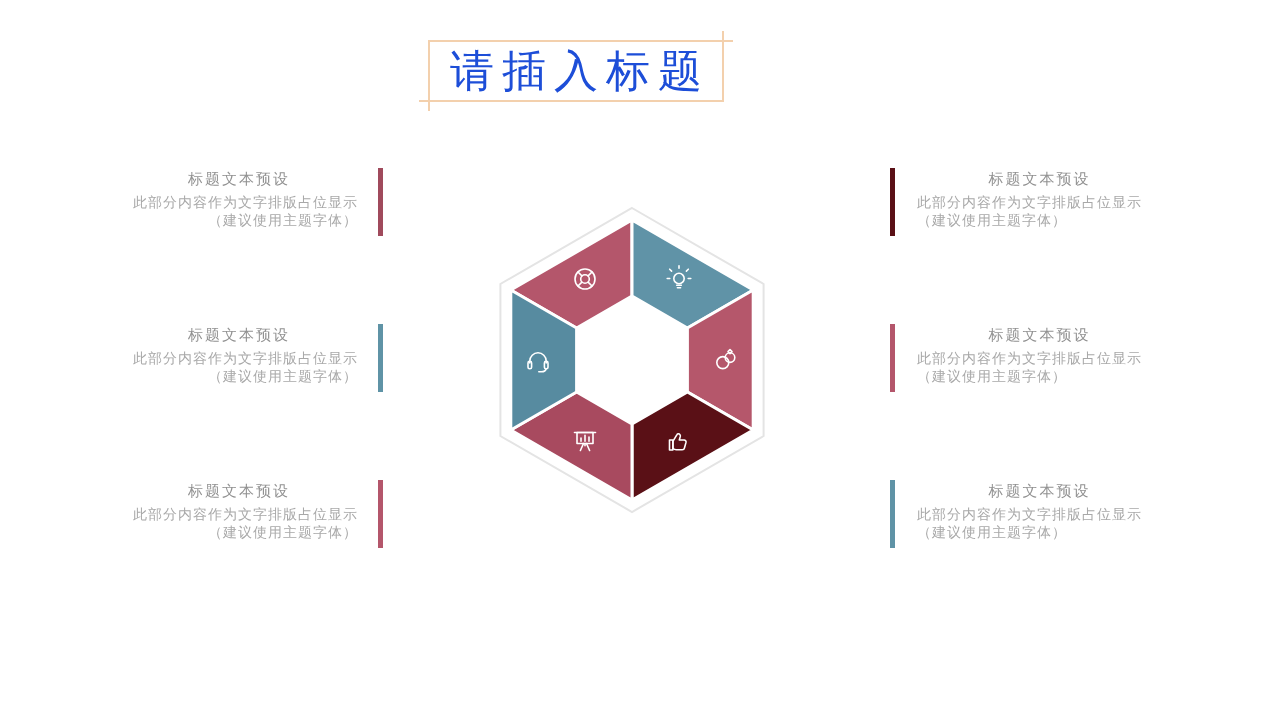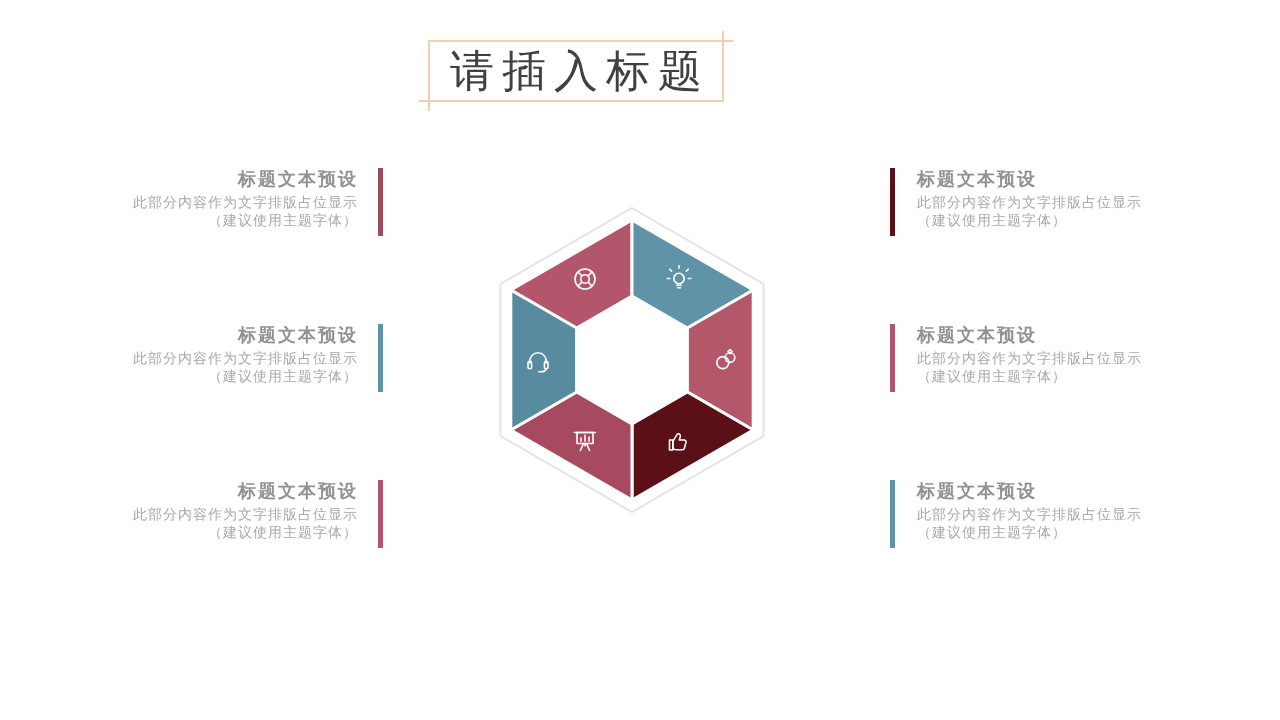--- a/index.html
+++ b/index.html
@@ -28,39 +28,39 @@
   .block{position:absolute;display:flex;align-items:flex-start;}
   .block.left{left:120px;width:263px;}
   .block.right{left:890px;width:272px;}
   .block .btext{flex:1;}
   .block.left .btext{text-align:right;}
   .block.right .btext{text-align:left;}
   .bar{width:5px;height:68px;flex:0 0 5px;}
   .block.left .bar{margin-left:20px;}
   .block.right .bar{margin-right:22px;}
   .btitle{
-    font-size:18px;font-weight:bold;color:#919191;
-    letter-spacing:2px;line-height:22px;margin-bottom:3px;white-space:nowrap;
+    font-size:15px;font-weight:normal;color:#919191;
+    letter-spacing:2px;line-height:22px;margin-bottom:3px;white-space:nowrap;text-align:center;
   }
   .bbody{
     font-size:14px;color:#a8a8a8;letter-spacing:1px;
     line-height:18px;white-space:nowrap;
   }
   
   .hex-diagram{position:absolute;left:472px;top:200px;}
 </style>
 </head>
 <body>
 
 <div class="title-frame">
   <span class="tick tr-h"></span>
   <span class="tick tr-v"></span>
   <span class="tick bl-h"></span>
   <span class="tick bl-v"></span>
-  <h1 class="slide-title" style="color: #404040;">请插入标题</h1>
+  <h1 class="slide-title" style="color: #1d4ed8;">请插入标题</h1>
 </div>
 
 <div class="block left" style="top:168px">
   <div class="btext">
     <div class="btitle">标题文本预设</div>
     <div class="bbody">此部分内容作为文字排版占位显示</div>
     <div class="bbody">（建议使用主题字体）</div>
   </div>
   <div class="bar" style="background: rgb(160, 74, 92);"></div>
 </div>

